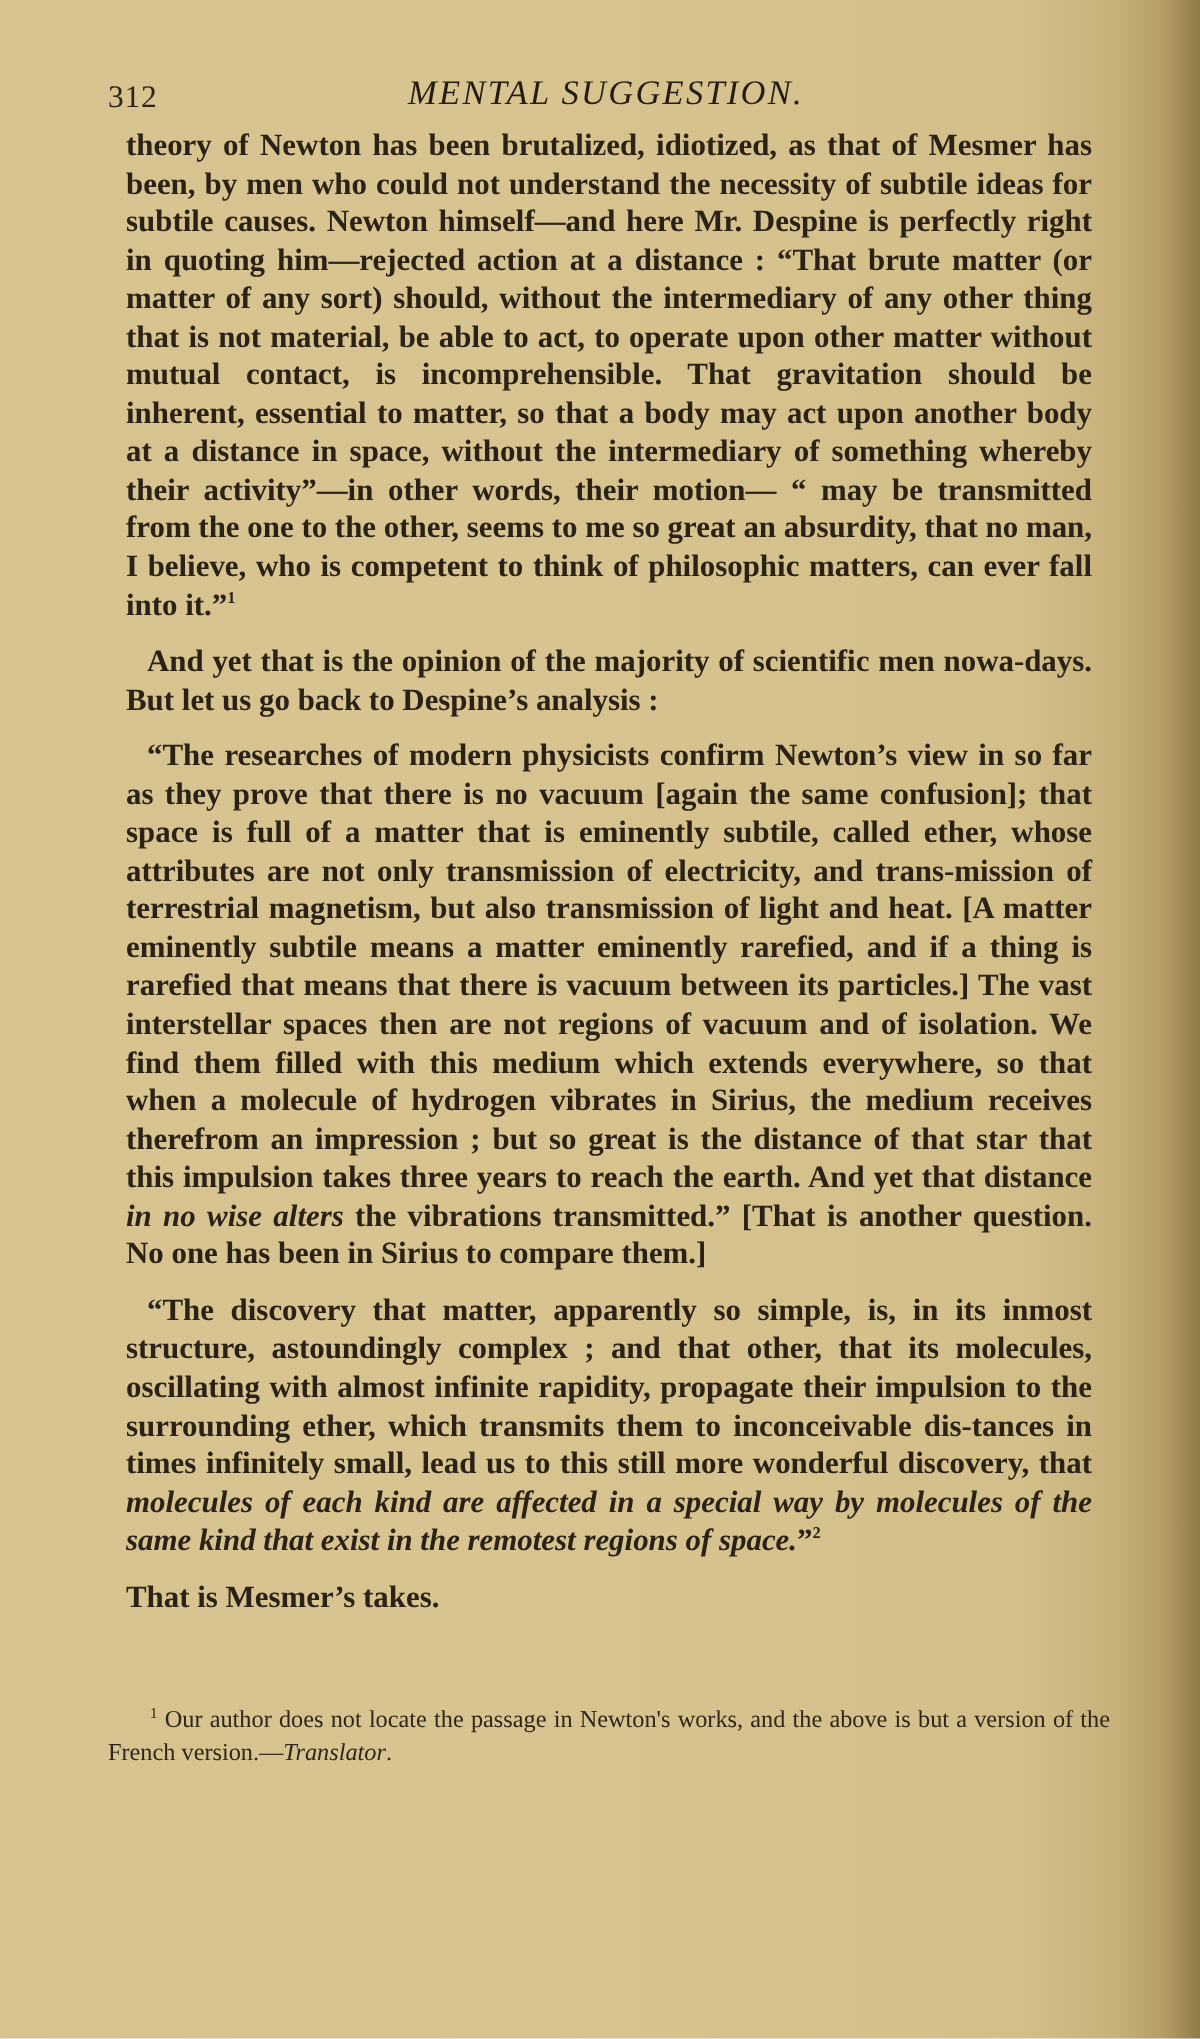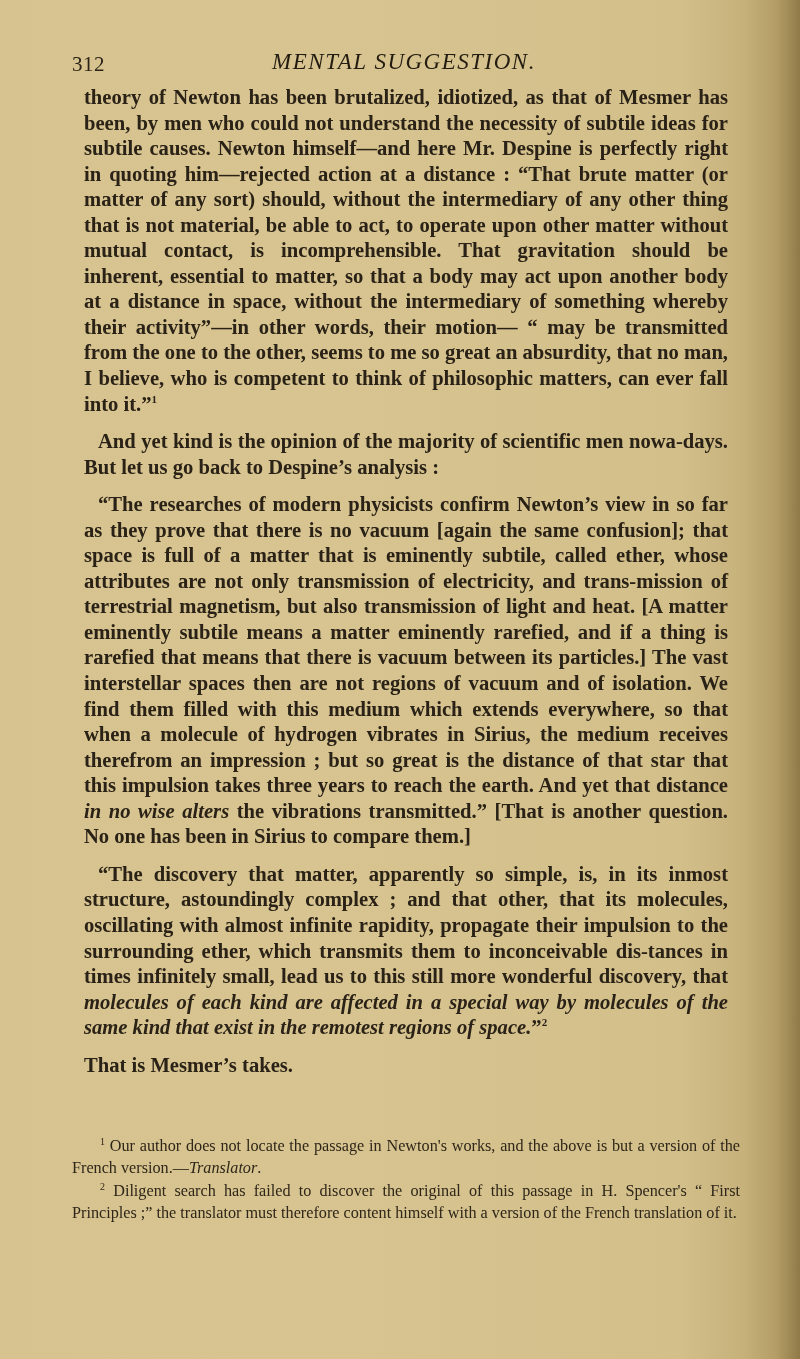--- a/index.html
+++ b/index.html
@@ -89,28 +89,27 @@
 <body>
 
 <div class="page">
 
   <div class="page-number">312</div>
   <div class="running-head">MENTAL SUGGESTION.</div>
 
   <div class="body-text">
     <p><span>theory of Newton has been brutalized, idiotized, as that of Mesmer has been, by men who could not understand the necessity of subtile ideas for subtile causes.  Newton himself—and here Mr. Despine is perfectly right in quoting him—rejected action at a distance : “That brute matter (or matter of any sort) should, without the intermediary of any other thing that is not material, be able to act, to operate upon other matter without mutual contact, is incomprehensible.  That gravitation should be inherent, essential to matter, so that a body may act upon another body at a distance in space, without the intermediary of something whereby their activity”—in other words, their motion— “ may be transmitted from the one to the other, seems to me so great an absurdity, that no man, I believe, who is competent to think of philosophic matters, can ever fall into it.”</span><sup class="fn">1</sup></p>
 
-    <p class="indent"><span>And yet kind is the opinion of the majority of scientific men nowa-days.  But let us go back to Despine’s analysis :</span></p>
+    <p class="indent"><span>And yet that is the opinion of the majority of scientific men nowa-days.  But let us go back to Despine’s analysis :</span></p>
 
     <p class="indent"><span>“The researches of modern physicists confirm Newton’s view in so far as they prove that there is no vacuum [again the same confusion]; that space is full of a matter that is eminently subtile, called ether, whose attributes are not only transmission of electricity, and trans-mission of terrestrial magnetism, but also transmission of light and heat.  [A matter eminently subtile means a matter eminently rarefied, and if a thing is rarefied that means that there is vacuum between its particles.]  The vast interstellar spaces then are not regions of vacuum and of isolation.  We find them filled with this medium which extends everywhere, so that when a molecule of hydrogen vibrates in Sirius, the medium receives therefrom an impression ; but so great is the distance of that star that this impulsion takes three years to reach the earth.  And yet that distance </span><em>in no wise alters</em><span> the vibrations transmitted.”  [That is another question.  No one has been in Sirius to compare them.]</span></p>
 
 
     <p class="indent"><span>“The discovery that matter, apparently so simple, is, in its inmost structure, astoundingly complex ; and that other, that its molecules, oscillating with almost infinite rapidity, propagate their impulsion to the surrounding ether, which transmits them to inconceivable dis-tances in times infinitely small, lead us to this still more wonderful discovery, that </span><em>molecules of each kind are affected in a special way by molecules of the same kind that exist in the remotest regions of space.</em><span>”</span><sup class="fn">2</sup></p>
 
     <p><span>That is Mesmer’s takes.</span></p>
   </div>
 
   <div class="footnotes">
     <p><sup>1</sup> <span>Our author does not locate the passage in Newton's works, and the above is but a version of the French version.—</span><em>Translator</em><span>.</span></p>
-    <p><sup>2</sup> <span>Diligent search has failed to discover the original of this passage in H. Spencer's “ First Principles ;” the translator must therefore content himself with a version of the French translation of it.</span></p>
   </div>
 
 </div>
 
 </body></html>

